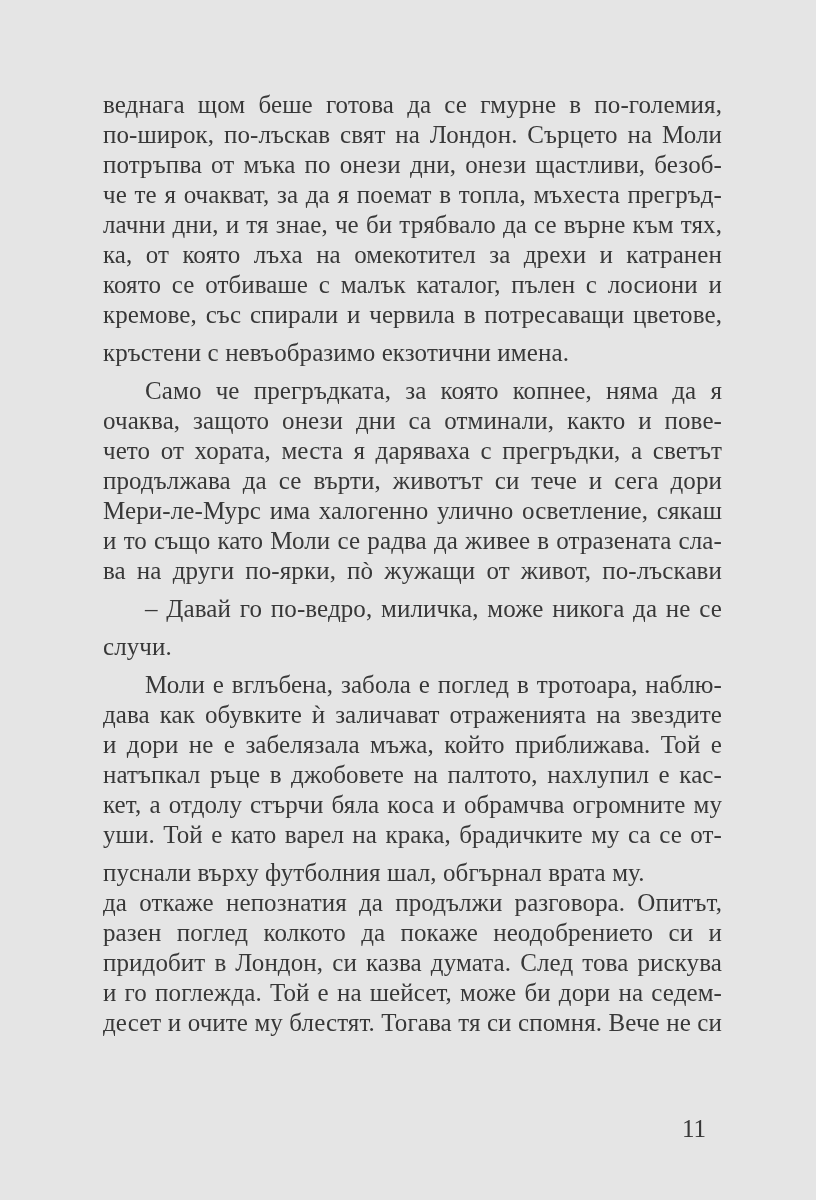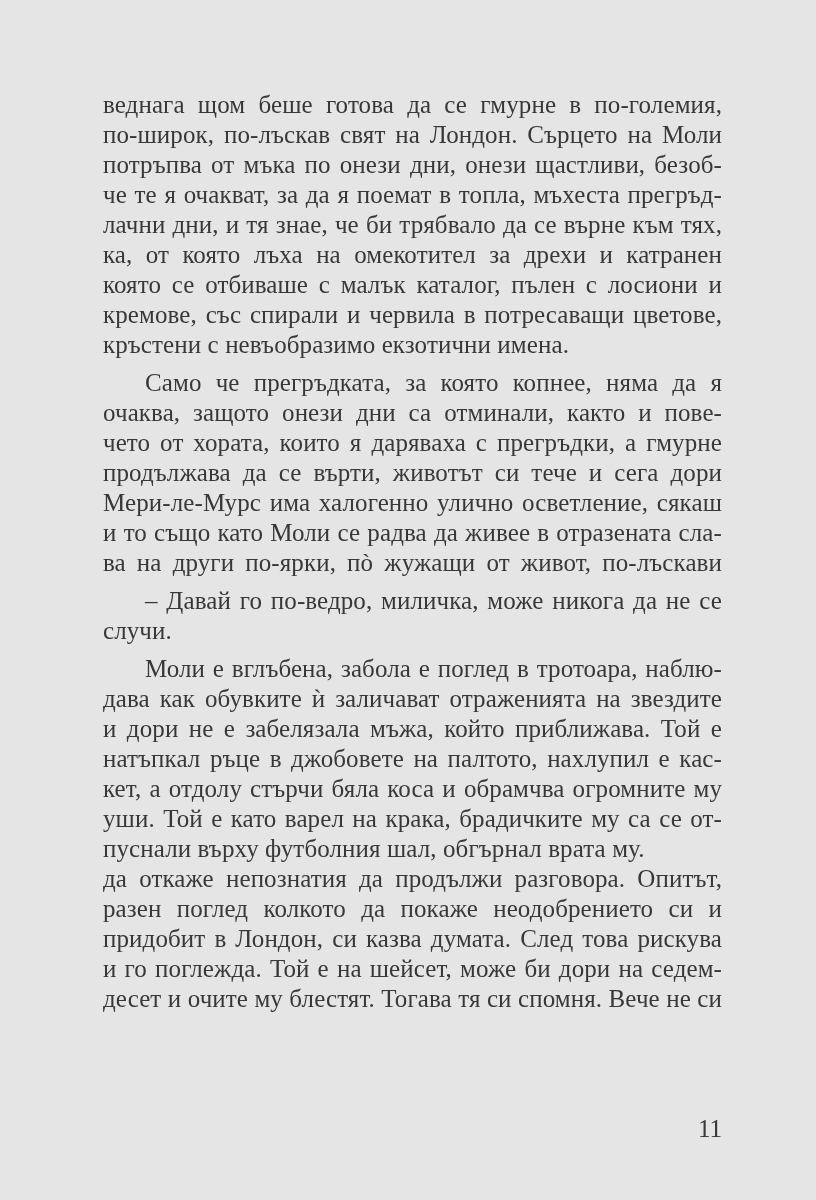--- a/index.html
+++ b/index.html
@@ -30,29 +30,30 @@
     letter-spacing: 0.1px;
   }
   .pline {
     text-align: justify;
     text-align-last: justify;
     white-space: normal;
     height: 30px;
   }
   .pline-last {
     text-align-last: left;
+    margin-top: 8px;
   }
   .pline-indent {
     text-indent: 42px;
     margin-top: 8px;
   }
   .page-number {
     position: absolute;
     top: 1114px;
-    right: 94px;
+    right: 110px;
     font-size: 25px;
     line-height: 30px;
     color: #383838;
   }
 </style>
 </head>
 <body>
 
 <div class="book-page" style="background: #e5e5e5;">
   <div class="text-block" style="color: rgb(56, 56, 56);">
@@ -60,21 +61,21 @@
       <div class="pline">по-широк, по-лъскав свят на Лондон. Сърцето на Моли</div>
       <div class="pline">потръпва от мъка по онези дни, онези щастливи, безоб-</div>
       <div class="pline">че те я очакват, за да я поемат в топла, мъхеста прегръд-</div>
       <div class="pline">лачни дни, и тя знае, че би трябвало да се върне към тях,</div>
       <div class="pline">ка, от която лъха на омекотител за дрехи и катранен</div>
       <div class="pline">която се отбиваше с малък каталог, пълен с лосиони и</div>
       <div class="pline">кремове, със спирали и червила в потресаващи цветове,</div>
       <div class="pline pline-last">кръстени с невъобразимо екзотични имена.</div>
       <div class="pline pline-indent">Само че прегръдката, за която копнее, няма да я</div>
       <div class="pline">очаква, защото онези дни са отминали, както и пове-</div>
-      <div class="pline">чето от хората, които я даряваха с прегръдки, а гмурне</div>
+      <div class="pline">чето от хората, места я даряваха с прегръдки, а светът</div>
       <div class="pline">продължава да се върти, животът си тече и сега дори</div>
       <div class="pline">Мери-ле-Мурс има халогенно улично осветление, сякаш</div>
       <div class="pline">и то също като Моли се радва да живее в отразената сла-</div>
       <div class="pline">ва на други по-ярки, пò жужащи от живот, по-лъскави</div>
       <div class="pline pline-indent">– Давай го по-ведро, миличка, може никога да не се</div>
       <div class="pline pline-last">случи.</div>
       <div class="pline pline-indent">Моли е вглъбена, забола е поглед в тротоара, наблю-</div>
       <div class="pline">дава как обувките ѝ заличават отраженията на звездите</div>
       <div class="pline">и дори не е забелязала мъжа, който приближава. Той е</div>
       <div class="pline">натъпкал ръце в джобовете на палтото, нахлупил е кас-</div>

